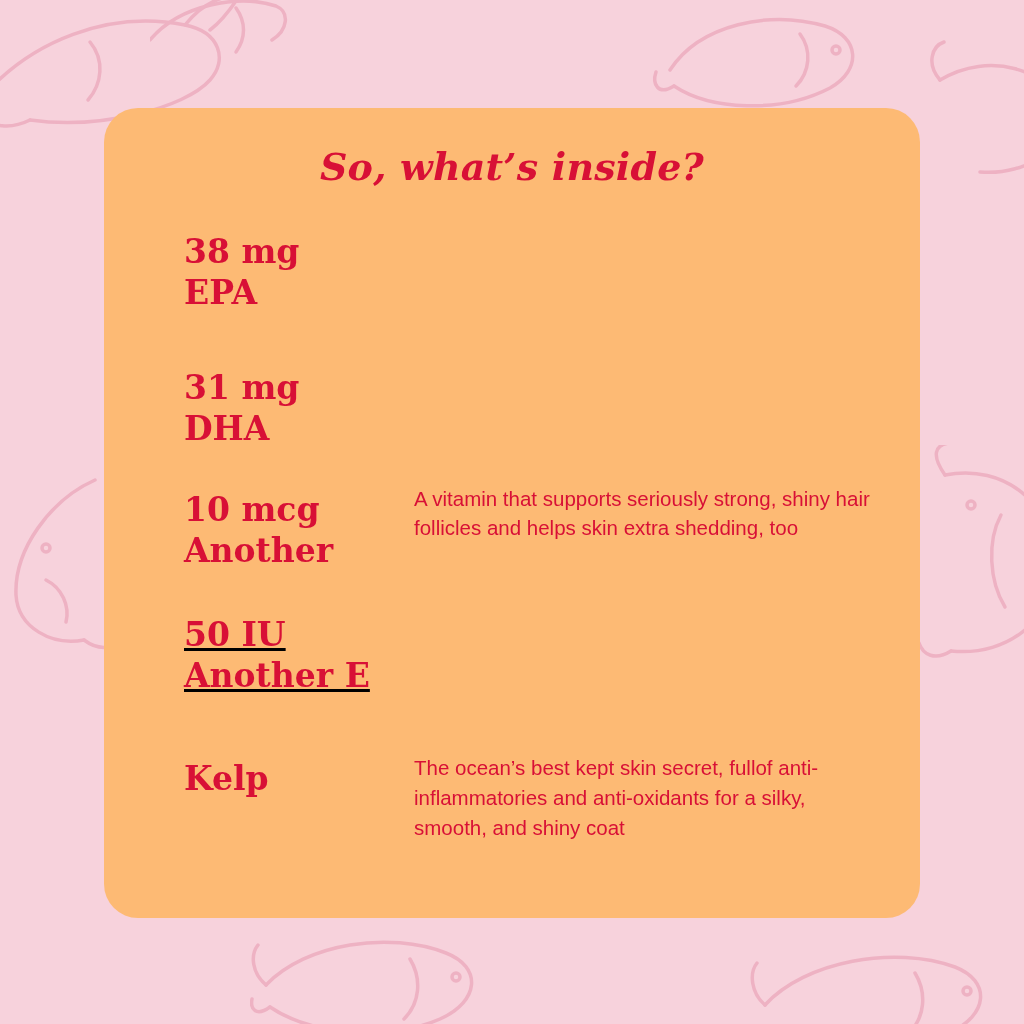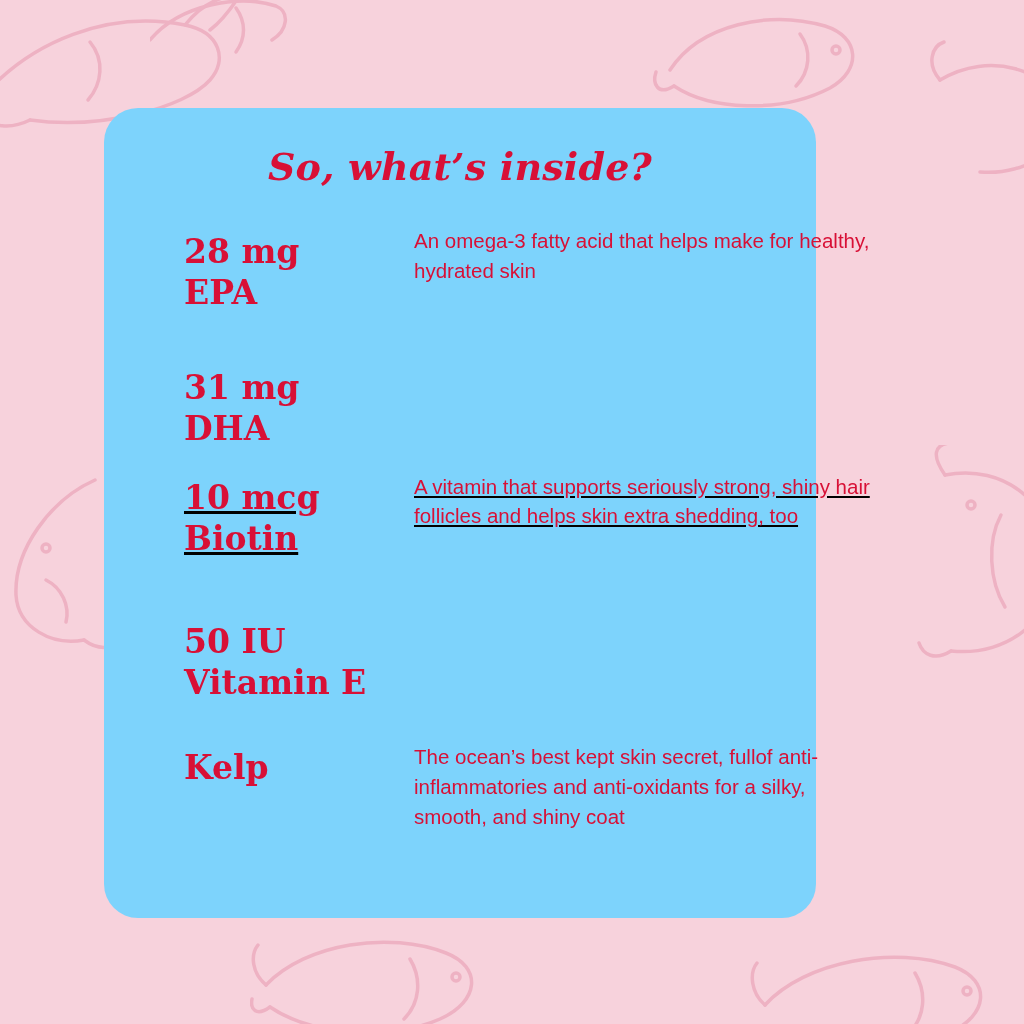--- a/index.html
+++ b/index.html
@@ -31,23 +31,23 @@
     stroke: #eeb2c3;
     stroke-width: 3.5;
     fill: none;
     stroke-linecap: round;
     stroke-linejoin: round;
   }
   .card {
     position: absolute;
     left: 104px;
     top: 108px;
-    width: 712px;
+    width: 816px;
     height: 810px;
-    background: #7dd3fc;
+    background: #fdba74;
     border-radius: 34px;
   }
   .title {
     position: absolute;
     top: 36px;
     left: 0;
     width: 100%;
     text-align: center;
     font-family: "DejaVu Serif", "Liberation Serif", serif;
     font-weight: bold;
@@ -79,23 +79,23 @@
     padding-top: 6px;
   }
   .desc {
     flex: 1 1 auto;
     font-family: "Liberation Sans", sans-serif;
     font-size: 20.5px;
     line-height: 1.45;
     color: #d81036;
   }
   .row-epa { margin-bottom: 48px; }
-  .row-dha { margin-bottom: 22px; }
-  .row-biotin { margin-bottom: 57px; text-decoration: underline; }
-  .row-vite { margin-bottom: 38px; }
+  .row-dha { margin-bottom: 34px; }
+  .row-biotin { margin-bottom: 38px; }
+  .row-vite { margin-bottom: 56px; text-decoration: underline; }
 </style>
 </head>
 <body>
 
 <div id="page">
 
   <div class="fish-layer">
 
     <svg class="fish" style="left:-30px; top:-20px; width:270px; height:170px;" viewBox="0 0 270 170">
       <path d="M10 120 C 60 60, 140 30, 215 45 C 250 52, 258 80, 240 100 C 215 128, 130 150, 60 140"></path>
@@ -151,35 +151,34 @@
       <path d="M86 18 C 96 32, 96 48, 86 62"></path>
     </svg>
   </div>
 
   <div class="card">
     <div class="title">So, what’s inside?</div>
 
     <div class="rows">
 
       <div class="row row-epa">
-        <div class="amount"><span>28 mg</span><br><span>EPA</span></div>
-        <div class="desc">An omega-3 fatty acid that helps make for healthy, hydrated skin</div>
+        <div class="amount"><span>38 mg</span><br><span>EPA</span></div>
       </div>
 
       <div class="row row-dha">
         <div class="amount"><span>31 mg</span><br><span>DHA</span></div>
       </div>
 
       <div class="row row-biotin">
-        <div class="amount"><span>10 mcg</span><br><span>Biotin</span></div>
+        <div class="amount"><span>10 mcg</span><br><span>Another</span></div>
         <div class="desc">A vitamin that supports seriously strong, shiny hair follicles and helps skin extra shedding, too</div>
       </div>
 
       <div class="row row-vite">
-        <div class="amount"><span>50 IU</span><br><span>Vitamin E</span></div>
+        <div class="amount"><span>50 IU</span><br><span>Another E</span></div>
       </div>
 
       <div class="row row-kelp">
         <div class="amount"><span>Kelp</span></div>
         <div class="desc">The ocean’s best kept skin secret, fullof anti-inflammatories and anti-oxidants for a silky, smooth, and shiny coat</div>
       </div>
 
     </div>
   </div>
 </div>

